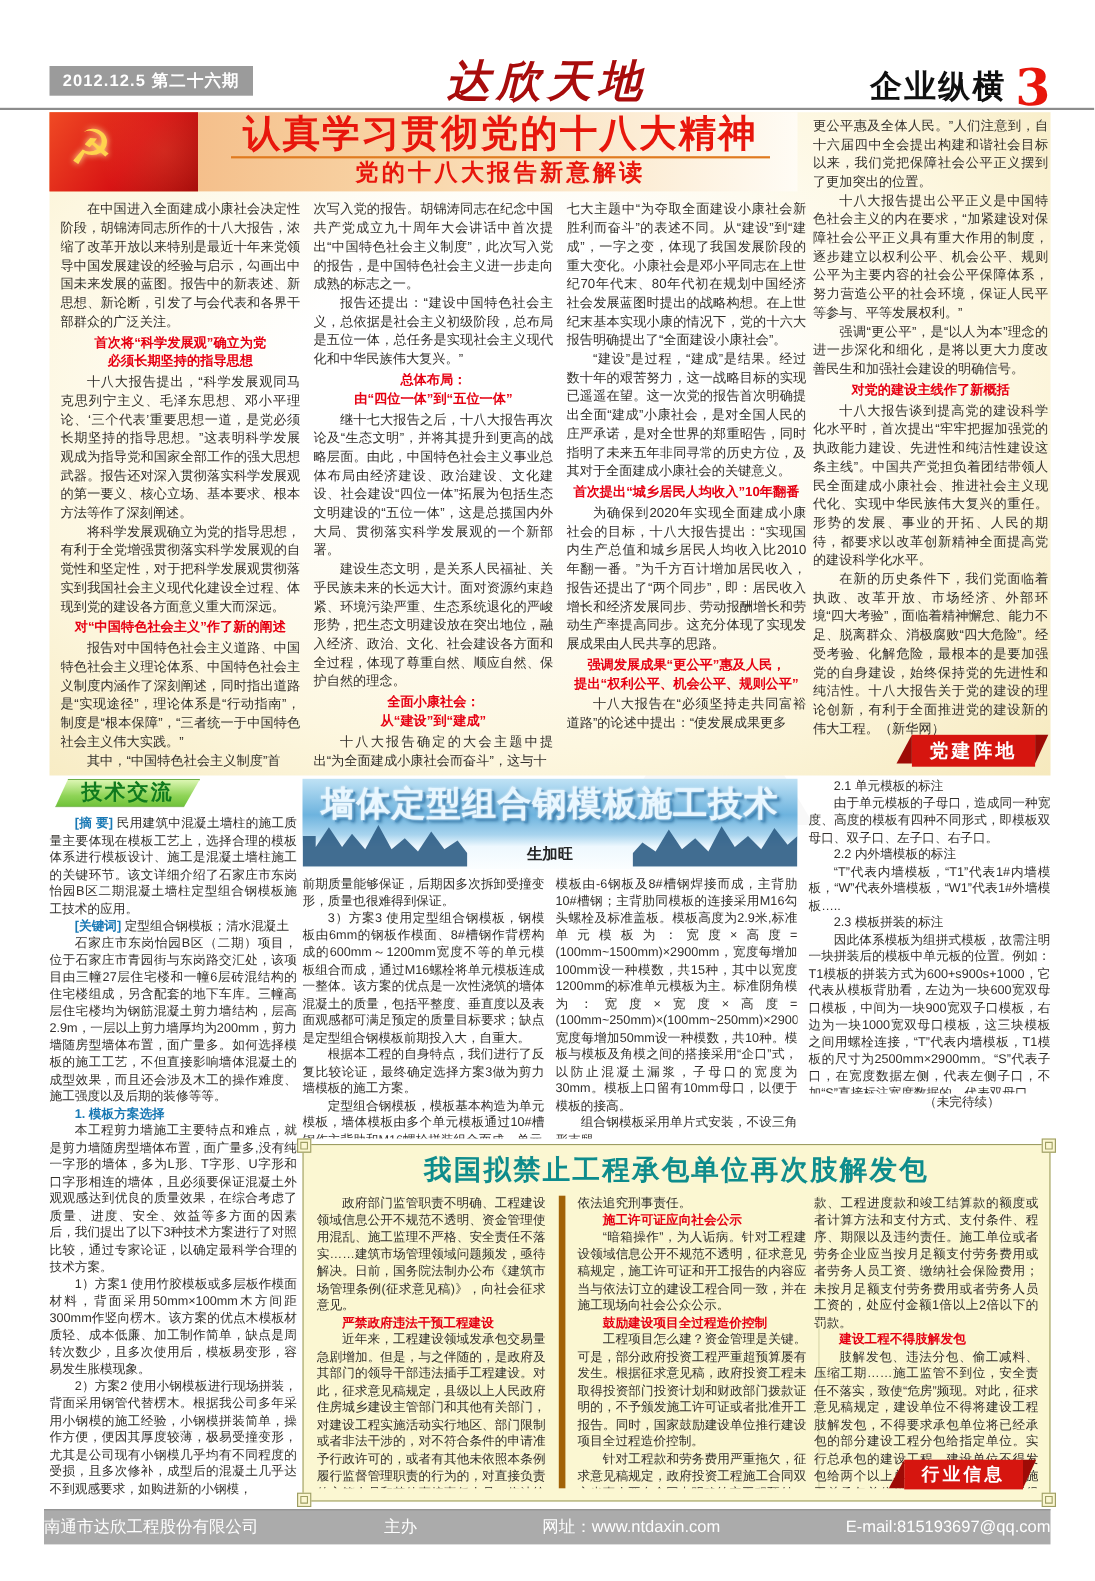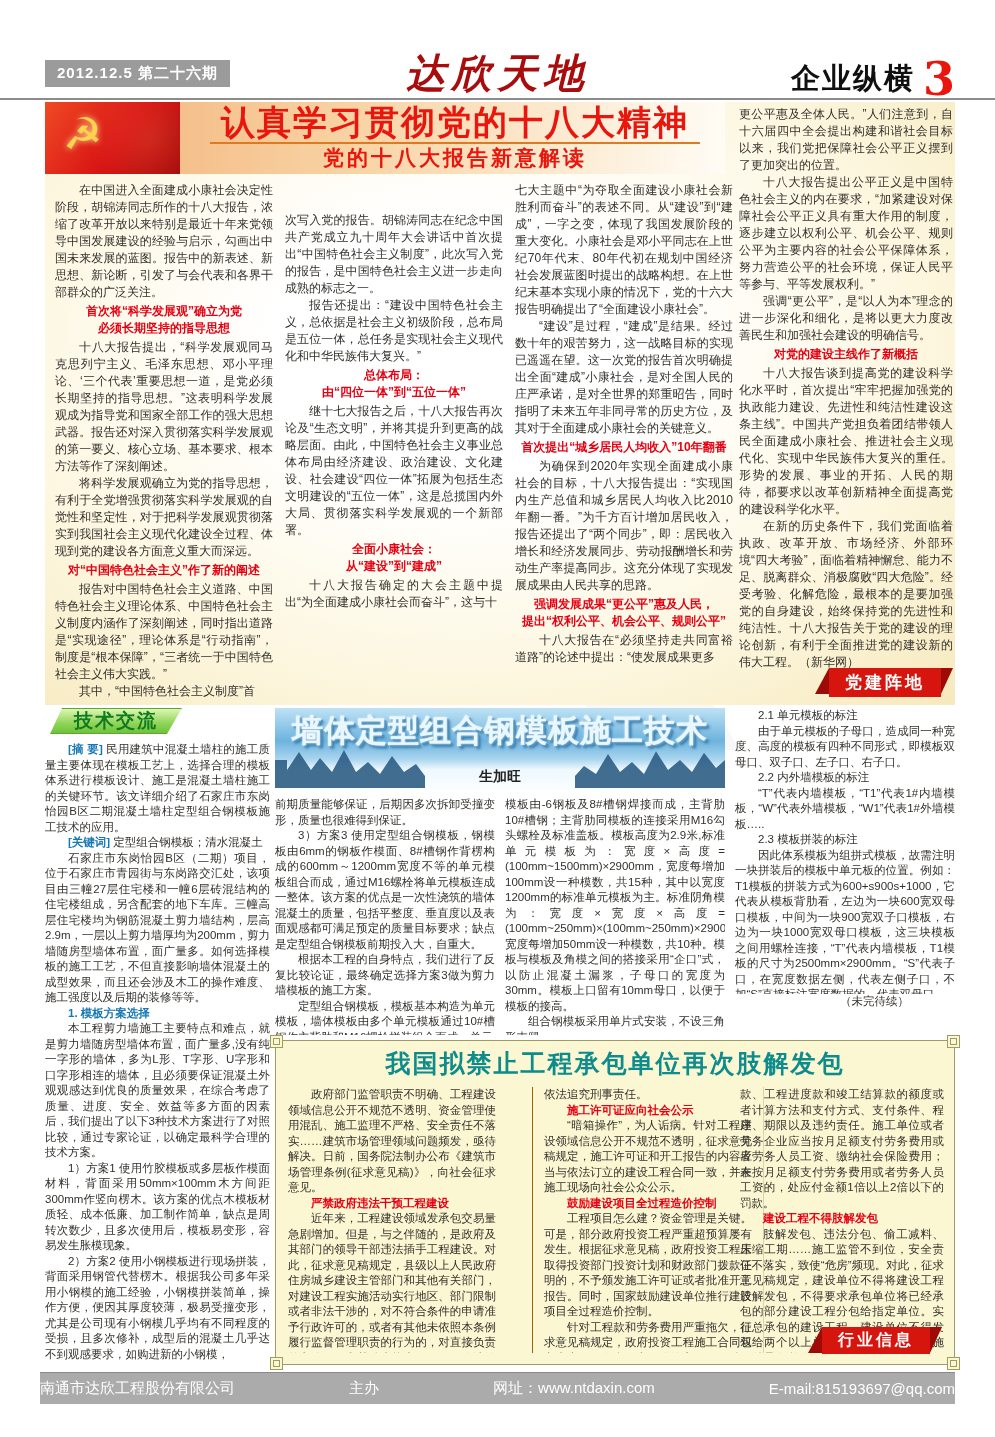--- a/index.html
+++ b/index.html
@@ -40,21 +40,21 @@
   .seg{margin:0;}
   .seg-p{text-indent:2em;}
   .seg-pc{text-indent:0;}
   .seg-h{color:#e60012;font-weight:bold;text-align:center;text-indent:0;
          white-space:pre-line;margin:2px 0;}
   .seg-hb{color:#1878b4;font-weight:bold;text-indent:2em;}
   .seg-hr{color:#e60012;font-weight:bold;text-indent:2em;}
   .seg-sign{text-align:right;text-indent:0;padding-right:1.5em;}
   .kw-tag{color:#1878b4;font-weight:bold;}
   .main-c1{left:10px;top:80px;width:218px;height:520px;}
-  .main-c2{left:240px;top:80px;width:218px;height:520px;margin-top:30px;}
+  .main-c2{left:240px;top:80px;width:218px;height:520px;}
   .main-c3{left:470px;top:80px;width:218px;height:520px;}
   .main-c4{left:694px;top:4px;width:214px;height:592px;}
   
   .badge-red{position:absolute;background:#d6150f;color:#fff;font-weight:bold;
              font-size:17px;letter-spacing:3px;padding:3px 16px;white-space:nowrap;}
   .badge-red::before{content:"";position:absolute;left:-14px;top:0;border-style:solid;
              border-width:0 0 26px 14px;border-color:transparent transparent #9e0b06 transparent;}
   .badge-red::after{content:"";position:absolute;right:-12px;top:0;border-style:solid;
              border-width:26px 12px 0 0;border-color:#9e0b06 transparent transparent transparent;}
   .badge-dj{right:14px;bottom:8px;}
@@ -86,22 +86,22 @@
   
   .bottom-box{position:absolute;left:275px;top:1040px;width:680px;height:325px;
         background:#fbf7d2;border:1px solid #9d9d62;box-sizing:border-box;}
   .knot{position:absolute;width:11px;height:11px;background:#fbf7d2;border:1px solid #9d9d62;
         box-shadow:inset 0 0 0 2px #fbf7d2,inset 0 0 0 3px #9d9d62;}
   .knot.k-tl{left:-6px;top:-6px;} .knot.k-tr{right:-6px;top:-6px;}
   .knot.k-bl{left:-6px;bottom:-6px;} .knot.k-br{right:-6px;bottom:-6px;}
   .bottom-title{position:absolute;left:0;top:6px;width:100%;text-align:center;
         font-size:25px;font-weight:bold;color:#0e8c8c;letter-spacing:2px;}
   .bot-c1{left:12px;top:46px;width:208px;height:266px;}
-  .bot-c2{left:232px;top:46px;width:208px;height:266px;border-left:1px solid #a16207;
-          border-right:1px solid #d6d6a8;padding:0 11px;margin-left:24px;}
+  .bot-c2{left:232px;top:46px;width:208px;height:266px;border-left:6px solid #a16207;
+          border-right:1px solid #d6d6a8;padding:0 11px;}
   .bot-c3{left:464px;top:46px;width:204px;height:266px;}
   .badge-hy{right:24px;bottom:10px;font-size:16px;}
   
   .wm{position:absolute;width:0;height:0;border-left:90px solid transparent;
       border-right:90px solid transparent;border-bottom:150px solid rgba(150,180,205,0.10);}
   .wm1{left:430px;top:470px;} .wm2{left:560px;top:600px;border-bottom-color:rgba(160,160,160,0.08);}
   
   .footer{position:absolute;left:40px;top:1372px;width:915px;height:31px;background:#ababab;
         border-top:1px solid #8a8a8a;color:#fff;font-size:15px;display:flex;
         align-items:center;justify-content:space-between;gap:28px;white-space:nowrap;}
@@ -144,20 +144,21 @@
         <div class="seg seg-h">对“中国特色社会主义”作了新的阐述</div>
         <div class="seg seg-p">报告对中国特色社会主义道路、中国特色社会主义理论体系、中国特色社会主义制度内涵作了深刻阐述，同时指出道路是“实现途径”，理论体系是“行动指南”，制度是“根本保障”，“三者统一于中国特色社会主义伟大实践。”</div>
         <div class="seg seg-p">其中，“中国特色社会主义制度”首</div>
       </div>
     <div class="col main-c2">
         <div class="seg seg-pc">次写入党的报告。胡锦涛同志在纪念中国共产党成立九十周年大会讲话中首次提出“中国特色社会主义制度”，此次写入党的报告，是中国特色社会主义进一步走向成熟的标志之一。</div>
         <div class="seg seg-p">报告还提出：“建设中国特色社会主义，总依据是社会主义初级阶段，总布局是五位一体，总任务是实现社会主义现代化和中华民族伟大复兴。”</div>
         <div class="seg seg-h">总体布局：
 由“四位一体”到“五位一体”</div>
         <div class="seg seg-p">继十七大报告之后，十八大报告再次论及“生态文明”，并将其提升到更高的战略层面。由此，中国特色社会主义事业总体布局由经济建设、政治建设、文化建设、社会建设“四位一体”拓展为包括生态文明建设的“五位一体”，这是总揽国内外大局、贯彻落实科学发展观的一个新部署。</div>
+        <div class="seg seg-p">建设生态文明，是关系人民福祉、关乎民族未来的长远大计。面对资源约束趋紧、环境污染严重、生态系统退化的严峻形势，把生态文明建设放在突出地位，融入经济、政治、文化、社会建设各方面和全过程，体现了尊重自然、顺应自然、保护自然的理念。</div>
         <div class="seg seg-h">全面小康社会：
 从“建设”到“建成”</div>
         <div class="seg seg-p">十八大报告确定的大会主题中提出“为全面建成小康社会而奋斗”，这与十</div>
       </div>
     <div class="col main-c3">
         <div class="seg seg-pc">七大主题中“为夺取全面建设小康社会新胜利而奋斗”的表述不同。从“建设”到“建成”，一字之变，体现了我国发展阶段的重大变化。小康社会是邓小平同志在上世纪70年代末、80年代初在规划中国经济社会发展蓝图时提出的战略构想。在上世纪末基本实现小康的情况下，党的十六大报告明确提出了“全面建设小康社会”。</div>
         <div class="seg seg-p">“建设”是过程，“建成”是结果。经过数十年的艰苦努力，这一战略目标的实现已遥遥在望。这一次党的报告首次明确提出全面“建成”小康社会，是对全国人民的庄严承诺，是对全世界的郑重昭告，同时指明了未来五年非同寻常的历史方位，及其对于全面建成小康社会的关键意义。</div>
         <div class="seg seg-h">首次提出“城乡居民人均收入”10年翻番</div>
         <div class="seg seg-p">为确保到2020年实现全面建成小康社会的目标，十八大报告提出：“实现国内生产总值和城乡居民人均收入比2010年翻一番。”为千方百计增加居民收入，报告还提出了“两个同步”，即：居民收入增长和经济发展同步、劳动报酬增长和劳动生产率提高同步。这充分体现了实现发展成果由人民共享的思路。</div>
         <div class="seg seg-h">强调发展成果“更公平”惠及人民，

